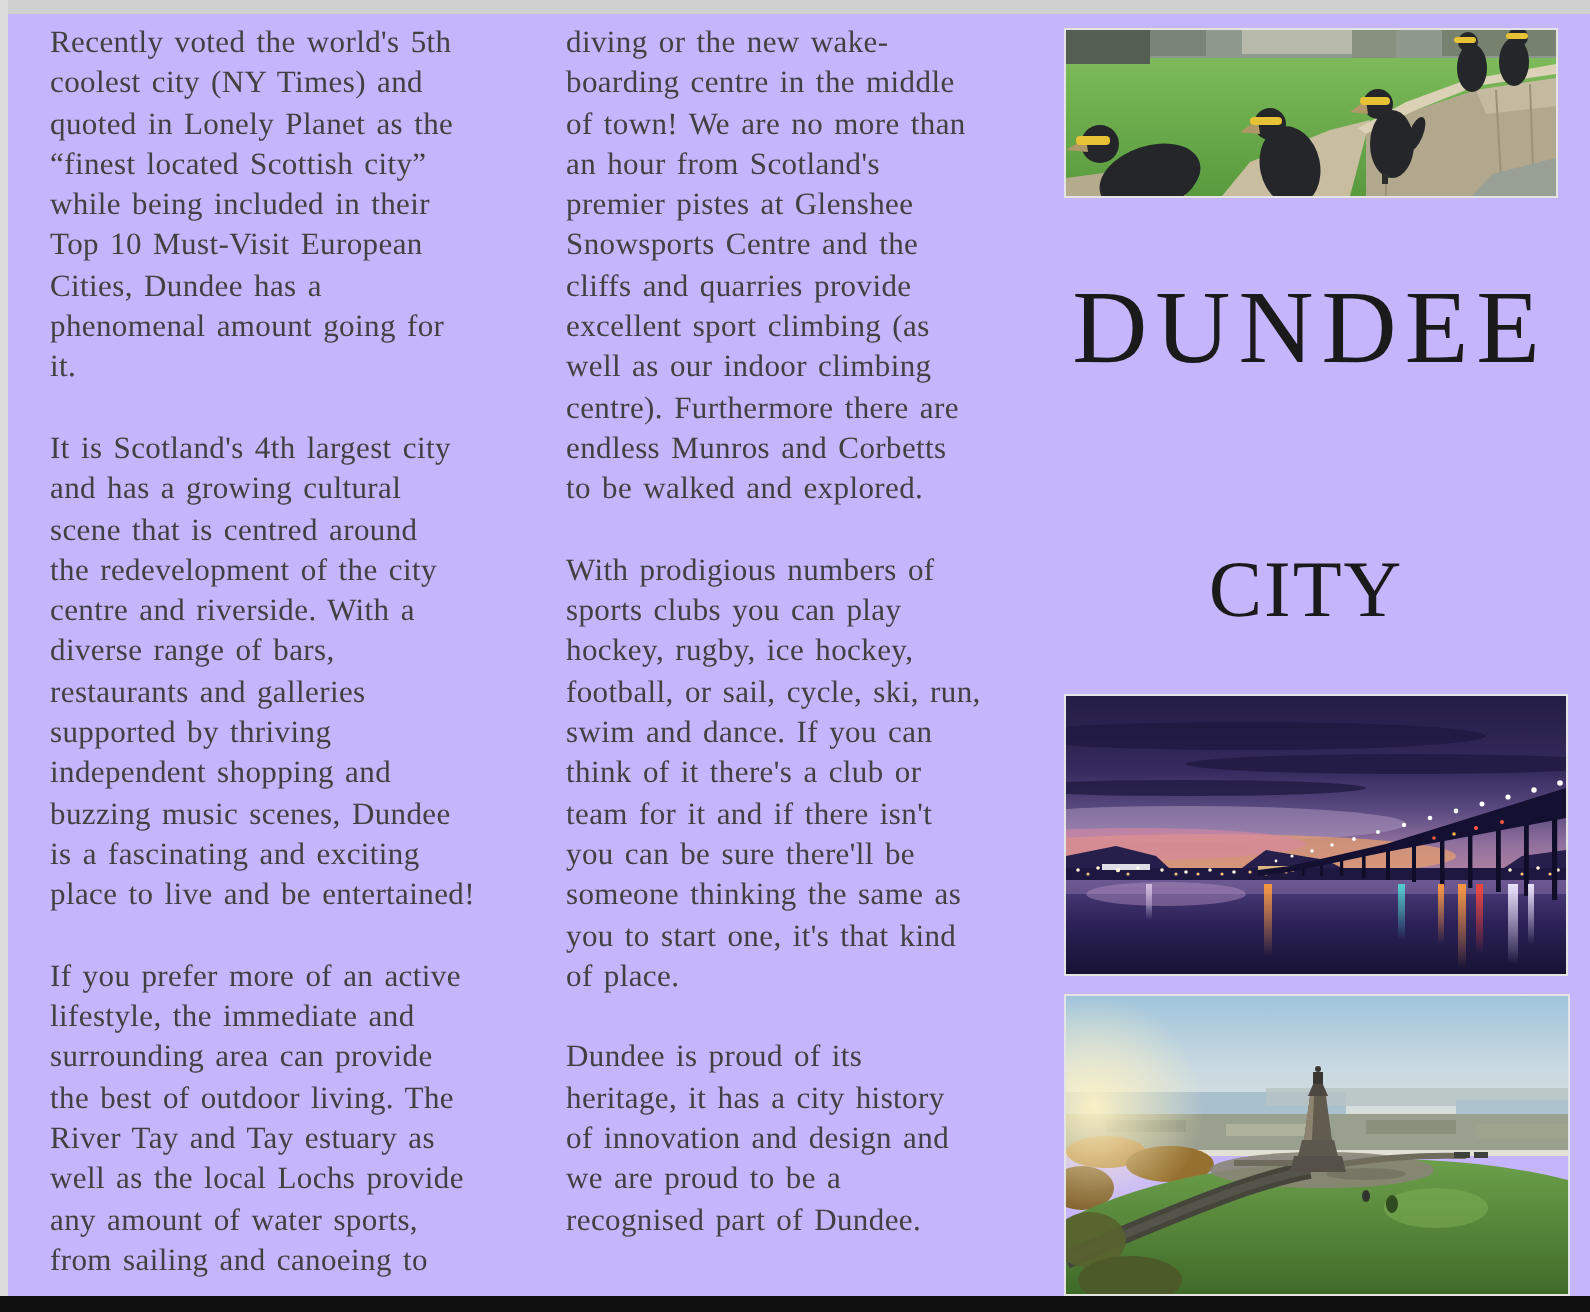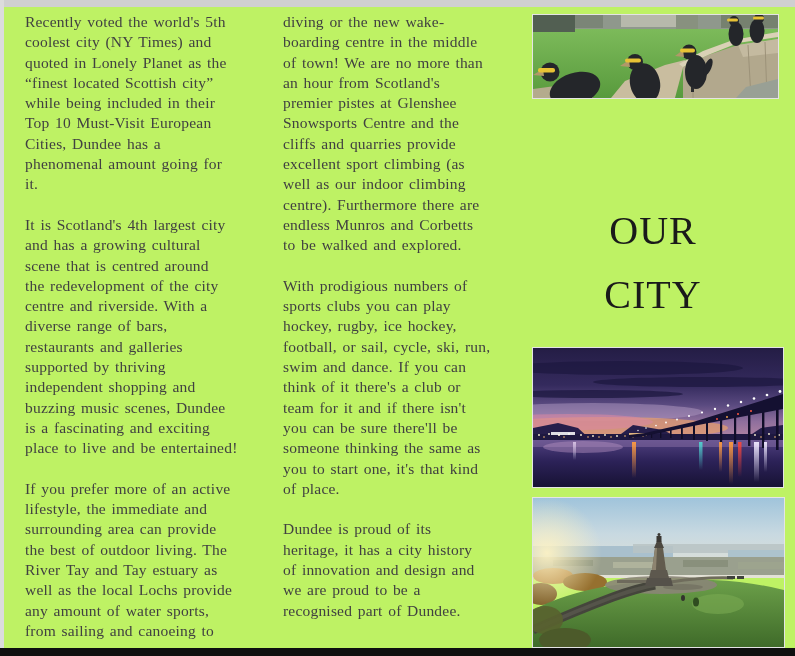--- a/index.html
+++ b/index.html
@@ -2,21 +2,21 @@
 <html><head>
 <meta charset="utf-8">
 <style>
   html,body{margin:0;padding:0;}
   body{
     width:795px;height:656px;
     background:#ffffff;
     font-family:"Liberation Serif","DejaVu Serif",serif;
     position:relative;overflow:hidden;
   }
-  .page{position:absolute;inset:0;background:#bef264;}
+  .page{position:absolute;inset:0;background:#c4b5fd;}
   .edge-top{position:absolute;left:0;top:0;width:795px;height:7px;background:#d0d0d0;}
   .edge-left{position:absolute;left:0;top:0;width:4px;height:648px;background:#dcdcdc;}
   .edge-bottom{position:absolute;left:0;top:648px;width:795px;height:8px;background:#0f0f0f;}
 
   .col{position:absolute;top:12px;}
   .col-left{left:25px;width:238px;}
   .col-mid{left:283px;width:236px;}
   .para{
     white-space:pre-line;
     font-size:15.5px;
@@ -170,21 +170,21 @@
       </g>
       <g>
         <ellipse cx="224" cy="16" rx="7.5" ry="12" fill="#24262a"></ellipse>
         <circle cx="226" cy="3.5" r="5" fill="#24262a"></circle>
         <rect x="220" y="1.5" width="11" height="3" rx="1.5" fill="#e8c235"></rect>
       </g>
     </svg>
   </div>
 
   <div class="title-block">
-    <div class="sub-title sub1">OUR</div>
+    <div class="main-title">DUNDEE</div>
     <div class="sub-title sub2">CITY</div>
   </div>
 
   <div class="photo photo-bridge" role="img" aria-label="Tay Road Bridge and Dundee city lights reflected in the river at night">
     <svg width="250" height="139" viewBox="0 0 250 139">
       <defs>
         <linearGradient id="nsky" x1="0" y1="0" x2="0" y2="1">
           <stop offset="0" stop-color="#241d45"></stop>
             <stop offset="0.4" stop-color="#342a5d"></stop>
           <stop offset="0.62" stop-color="#5a4a80"></stop>

